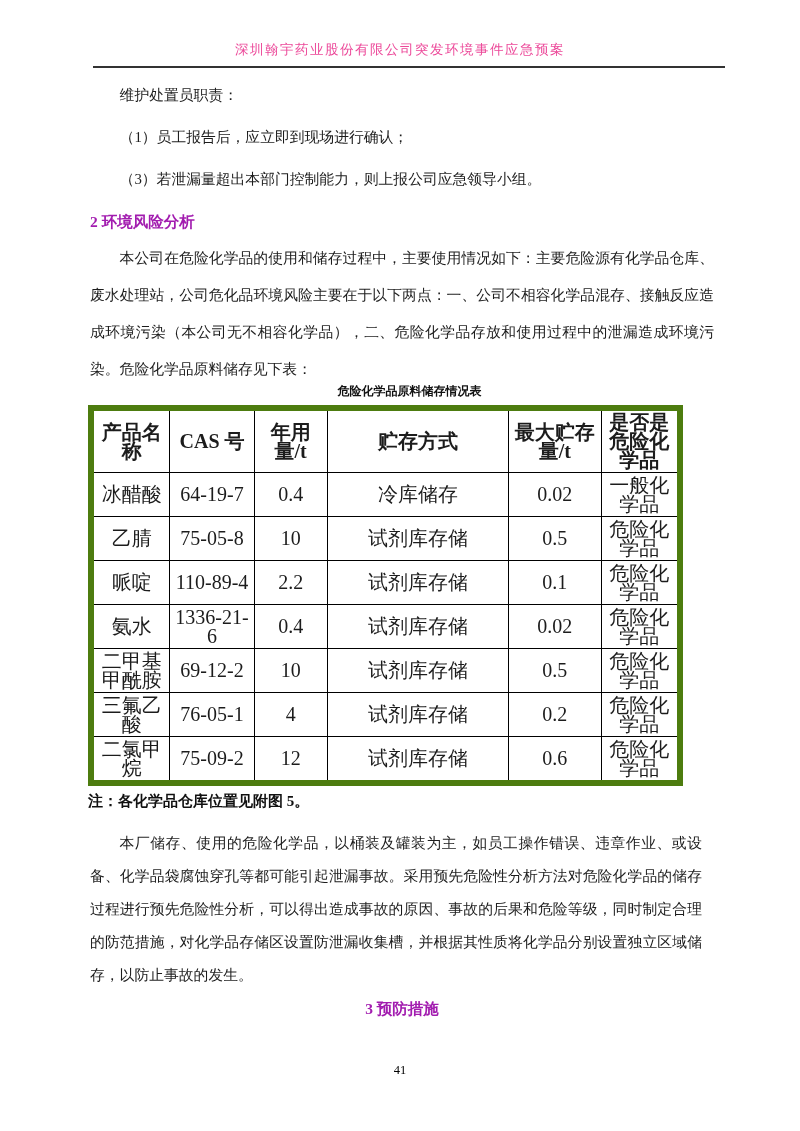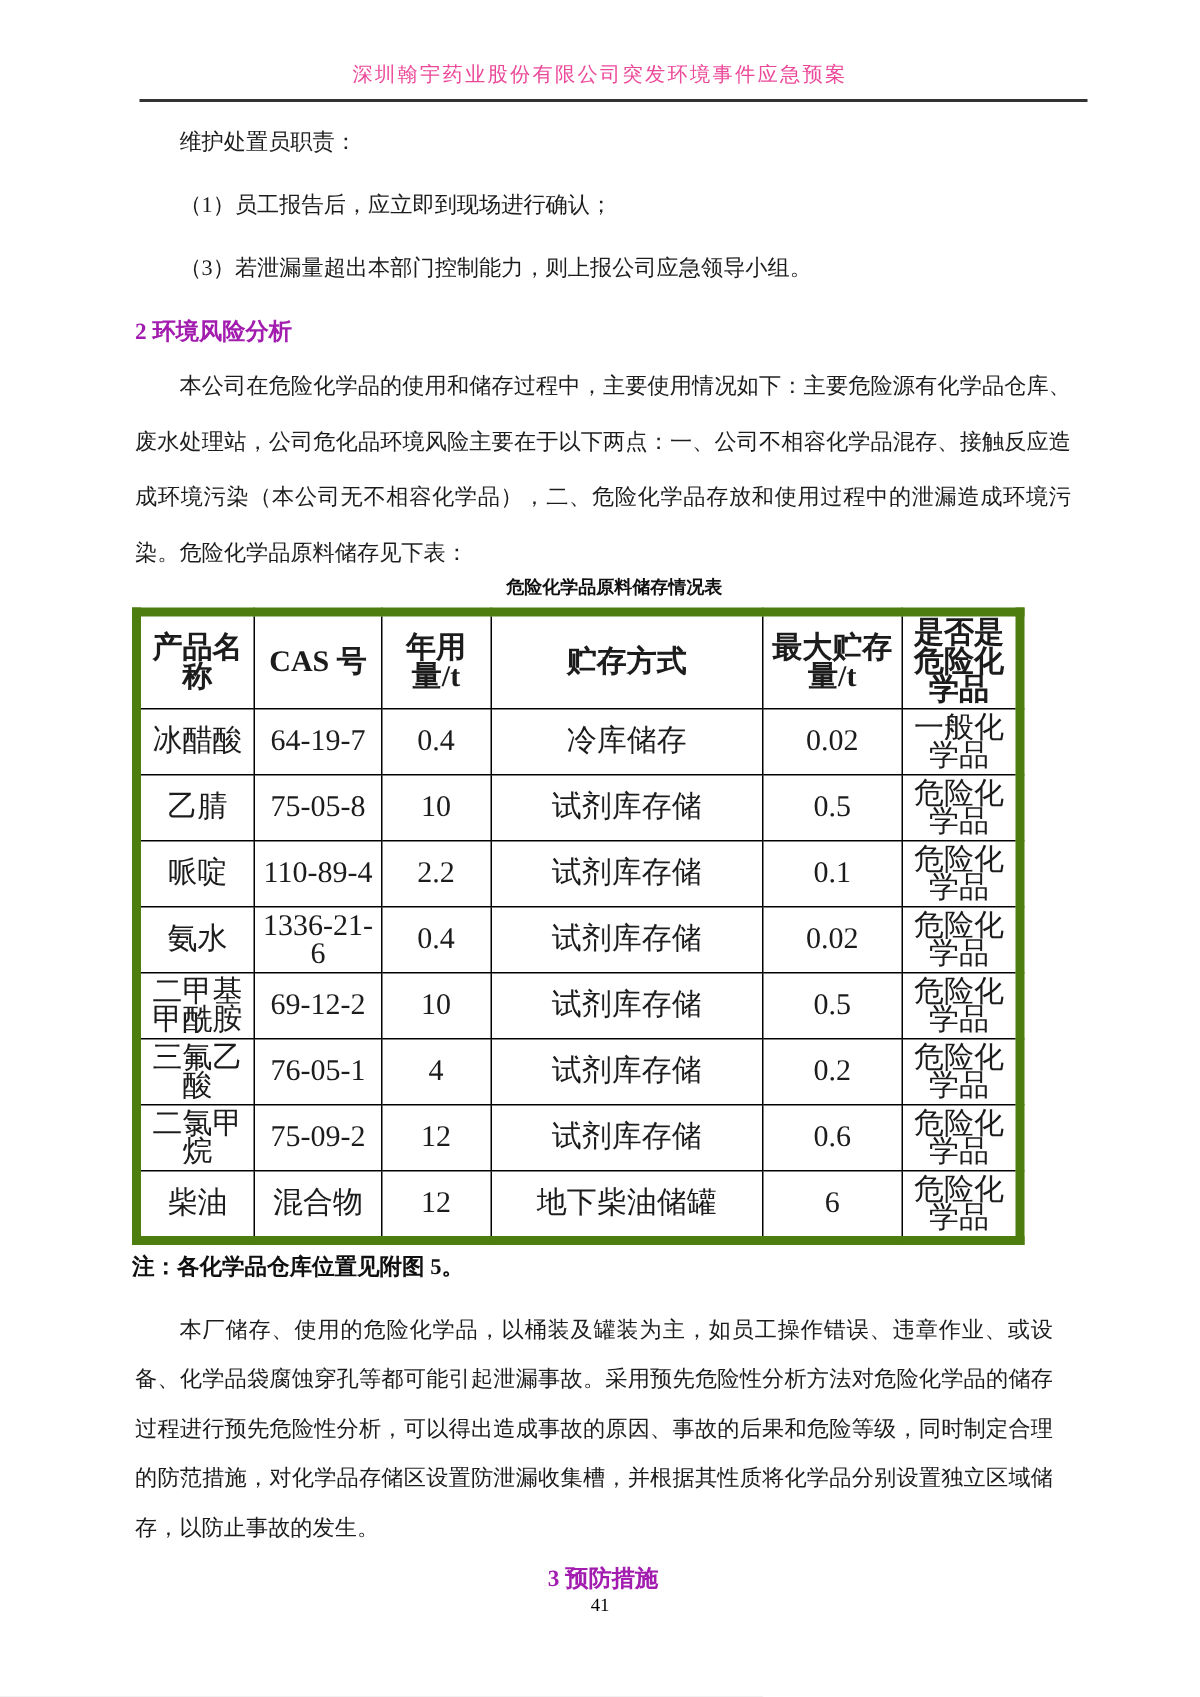--- a/index.html
+++ b/index.html
@@ -200,28 +200,20 @@
             <td>危险化学品</td>
           </tr>
           <tr>
             <td>二氯甲烷</td>
             <td>75-09-2</td>
             <td>12</td>
             <td>试剂库存储</td>
             <td>0.6</td>
             <td>危险化学品</td>
           </tr>
-          <tr>
-            <td>柴油</td>
-            <td>混合物</td>
-            <td>12</td>
-            <td>地下柴油储罐</td>
-            <td>6</td>
-            <td>危险化学品</td>
-          </tr>
         </tbody>
     </table>
 
     <div class="table-note">注：各化学品仓库位置见附图 5。</div>
 
     <p class="paragraph-2">本厂储存、使用的危险化学品，以桶装及罐装为主，如员工操作错误、违章作业、或设备、化学品袋腐蚀穿孔等都可能引起泄漏事故。采用预先危险性分析方法对危险化学品的储存过程进行预先危险性分析，可以得出造成事故的原因、事故的后果和危险等级，同时制定合理的防范措施，对化学品存储区设置防泄漏收集槽，并根据其性质将化学品分别设置独立区域储存，以防止事故的发生。</p>
 
     <h2 class="section-heading section-heading-3">3 预防措施</h2>
 
   </div>

